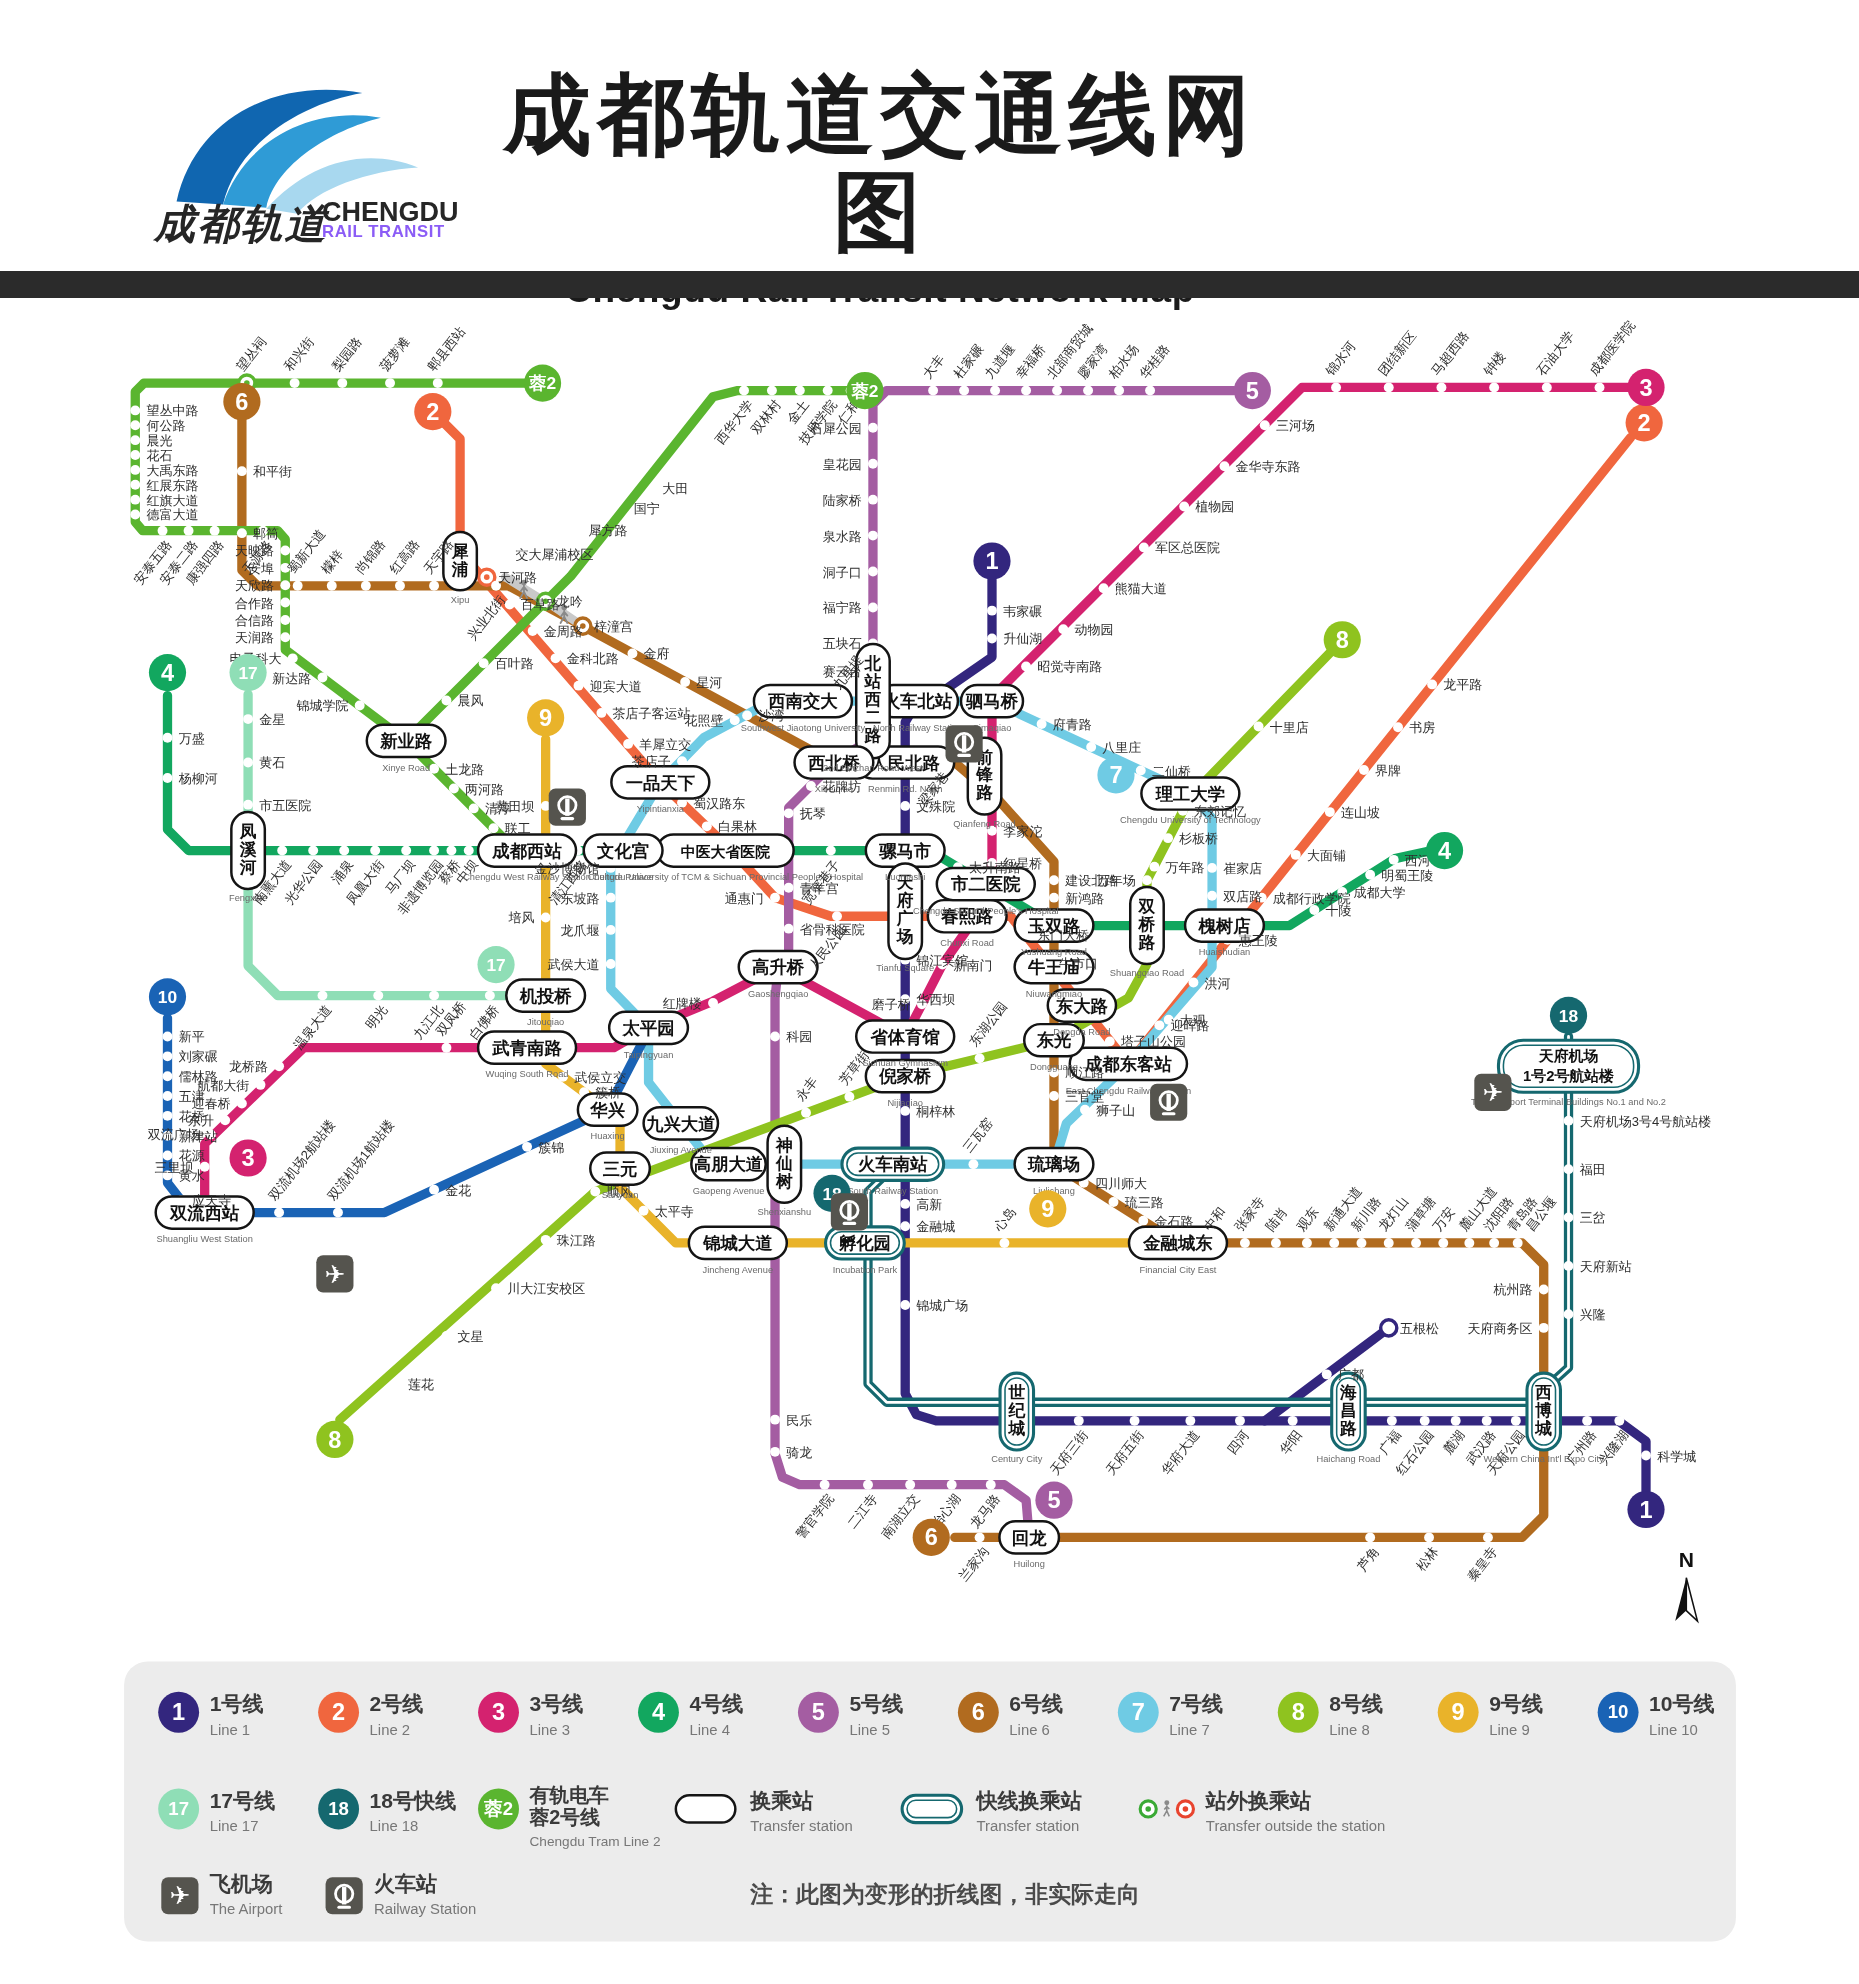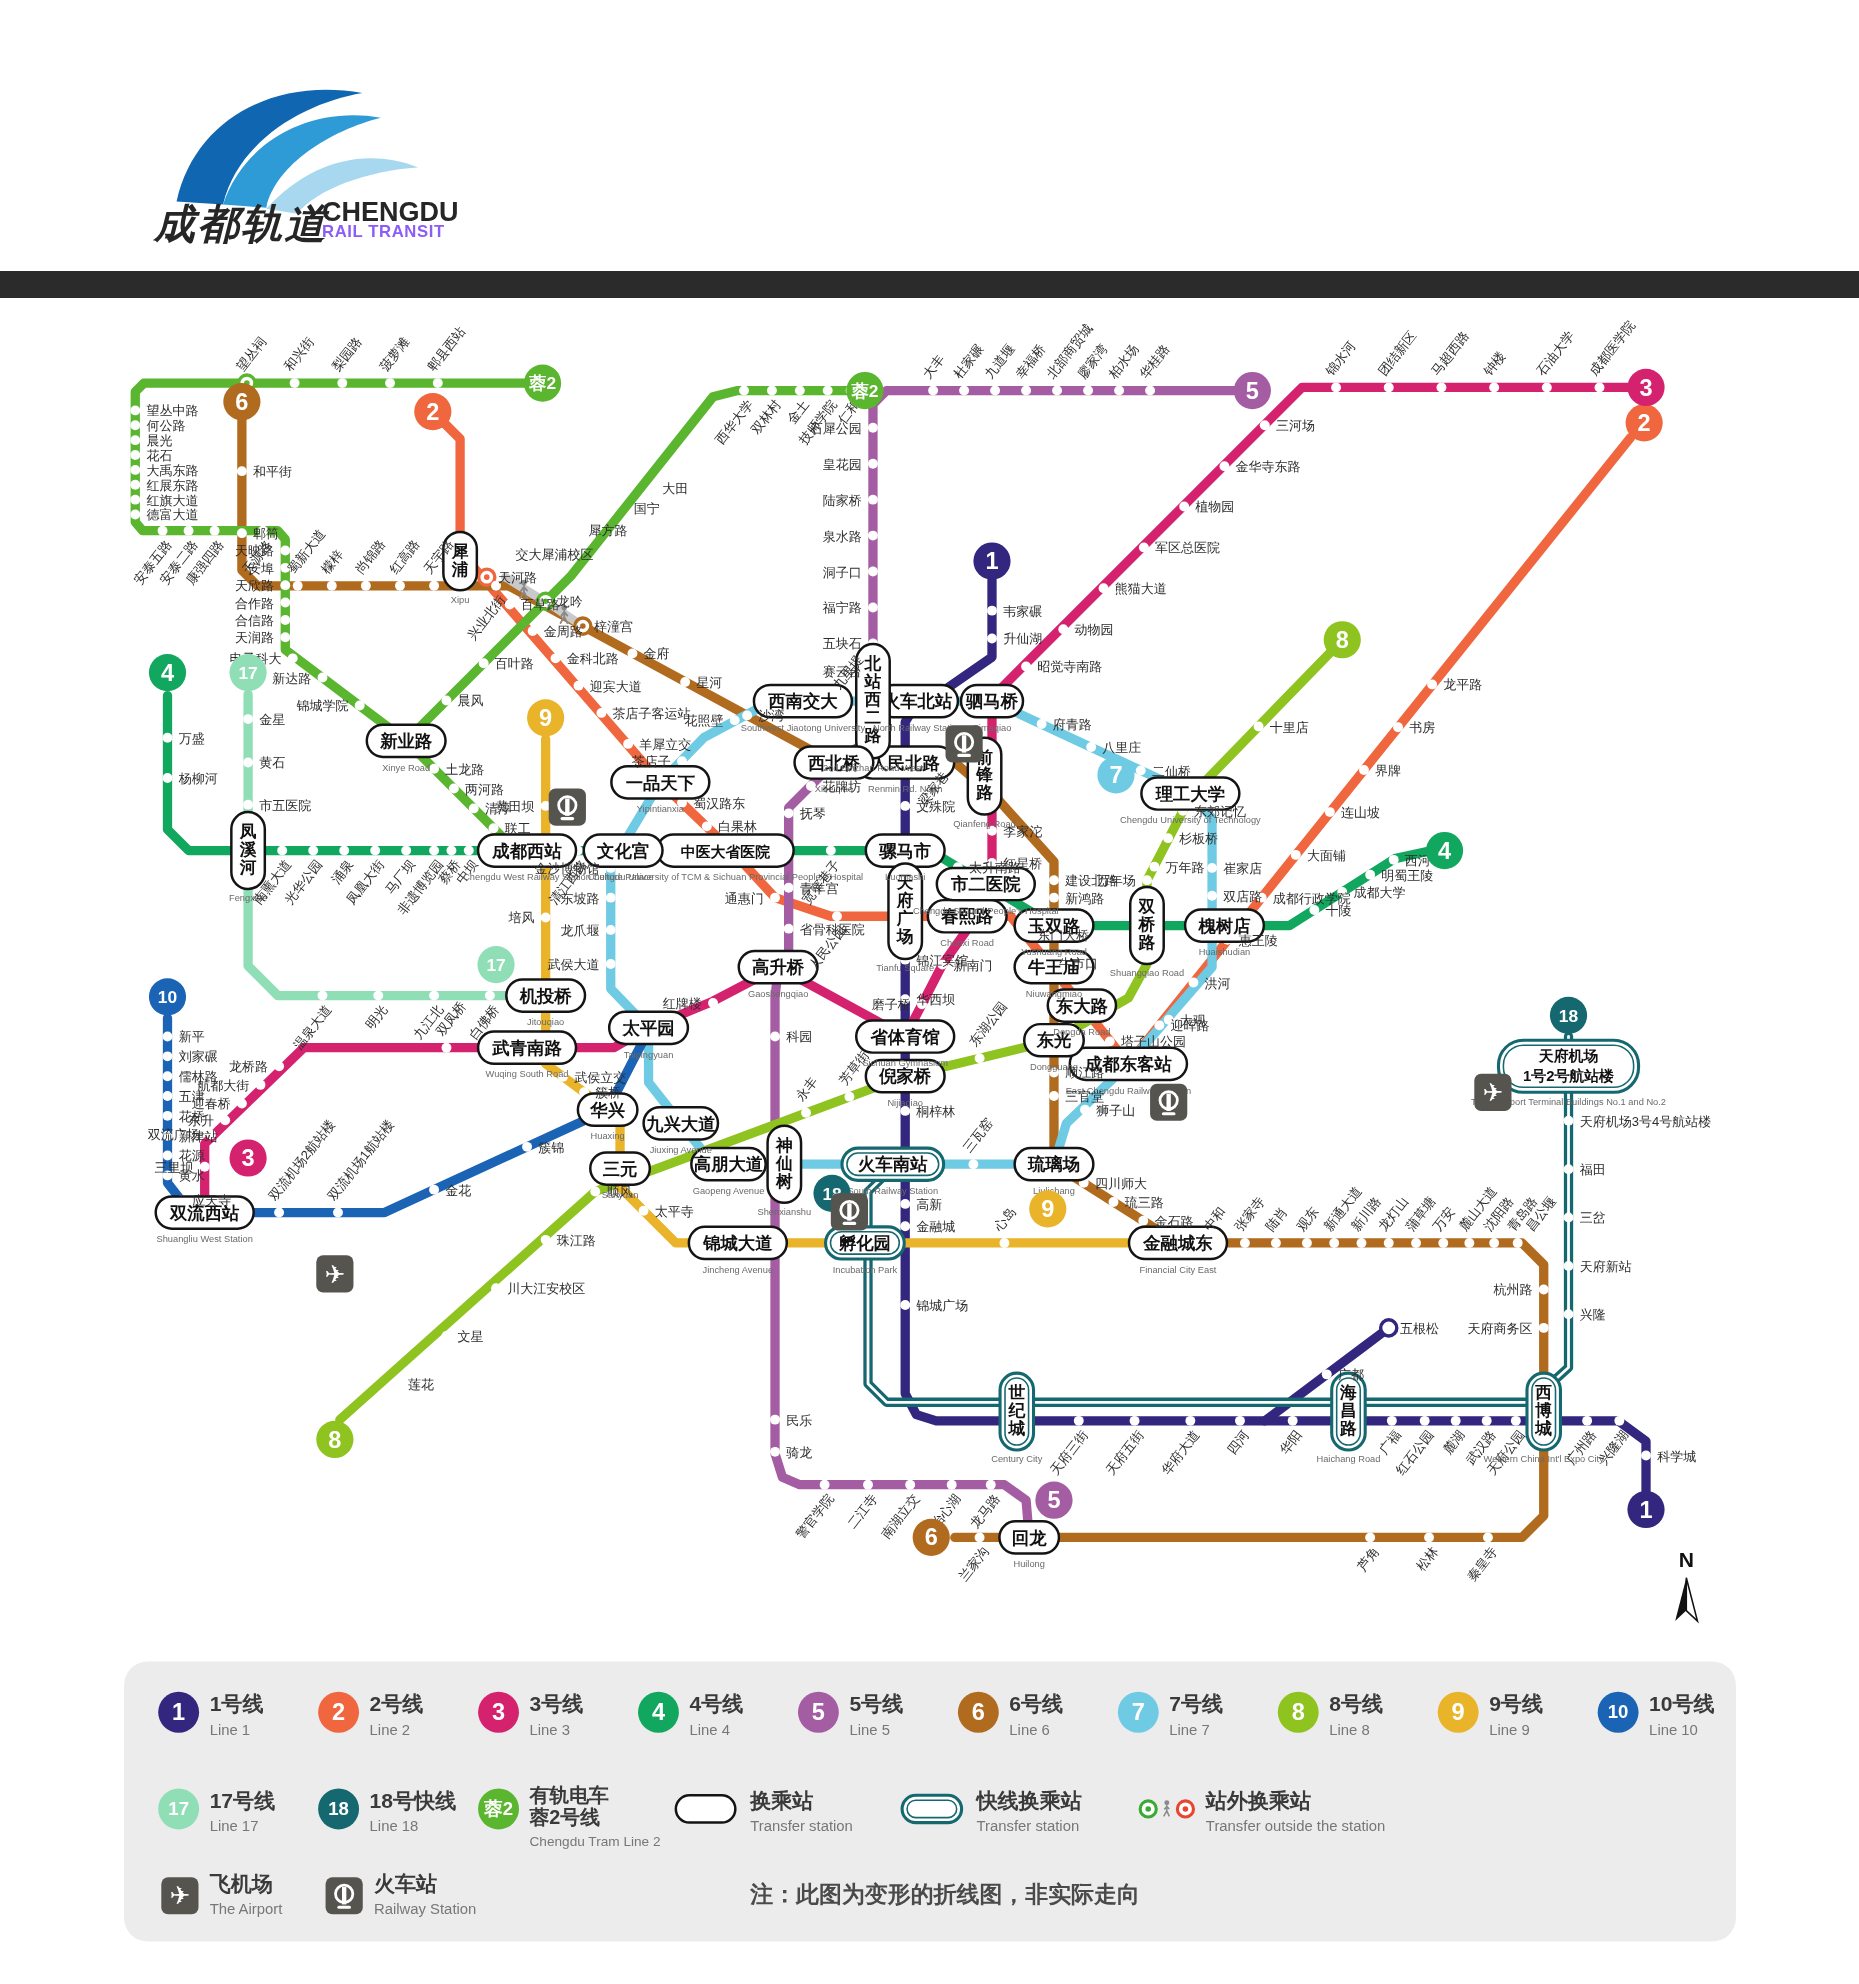--- a/index.html
+++ b/index.html
@@ -22,20 +22,24 @@
 
 <div class="hdr">
   <svg class="logo" viewBox="0 0 470 310">
     <path d="M30,230 C60,95 190,30 330,55 C240,70 130,130 105,235 Z" fill="#1066b0"></path>
     <path d="M105,235 C140,130 250,75 360,95 C280,115 190,170 175,240 Z" fill="#2f9bd6"></path>
     <path d="M175,242 C240,170 330,140 420,175 C340,180 255,210 225,250 Z" fill="#a8d8ef"></path>
   </svg>
   <div class="logo-zh">成都轨道</div>
   <div class="logo-en1">CHENGDU</div>
   <div class="logo-en2">RAIL TRANSIT</div>
+  <div class="title">
+    <div class="title-zh">成都轨道交通线网图</div>
+    <div class="title-en">Chengdu Rail Transit Network Map</div>
+  </div>
 </div>
 <div class="bar"></div>
 
 <svg id="mapsvg" style="position:absolute;left:0;top:0;" width="1860" height="1985" viewBox="0 0 3000 3202">
       <g>
         <polyline points="1600,935 1600,1060 1525,1112 1480,1131 1460,1165 1460,2248 1478,2282 1510,2292 2610,2292 2655,2325 2655,2405" fill="none" stroke="#33267e" stroke-width="15" stroke-linejoin="round" stroke-linecap="round"></polyline>
         <polyline points="2040,2292 2200,2172 2240,2142" fill="none" stroke="#33267e" stroke-width="15" stroke-linejoin="round" stroke-linecap="round"></polyline>
         <polyline points="706,672 742,708 742,890 1065,1262 1180,1372 1250,1448 1340,1478 1630,1478 1820,1716 2630,706" fill="none" stroke="#f0663e" stroke-width="15" stroke-linejoin="round" stroke-linecap="round"></polyline>
         <polyline points="2655,625 2100,625 1600,1125 1600,1452 1575,1478 1520,1556 1487,1620 1460,1672 1255,1560 1150,1615 1046,1658 990,1690 490,1690 330,1845 330,1956" fill="none" stroke="#d4226f" stroke-width="15" stroke-linejoin="round" stroke-linecap="round"></polyline>
         <polyline points="270,1122 270,1338 304,1372 1500,1372 1700,1493 2080,1493 2250,1385 2300,1374" fill="none" stroke="#12a75f" stroke-width="15" stroke-linejoin="round" stroke-linecap="round"></polyline>

